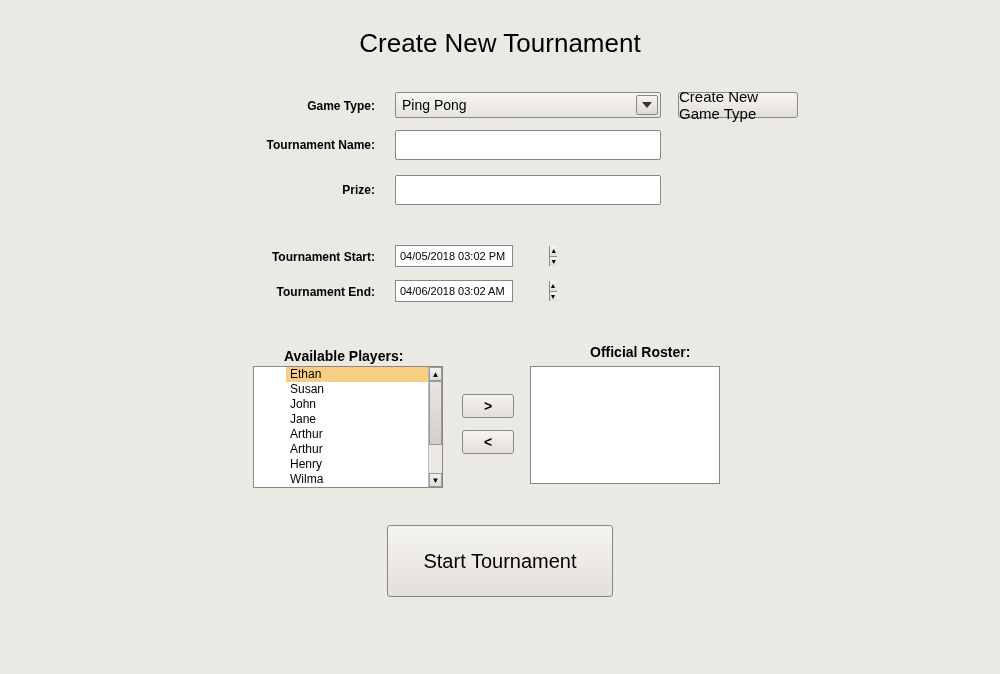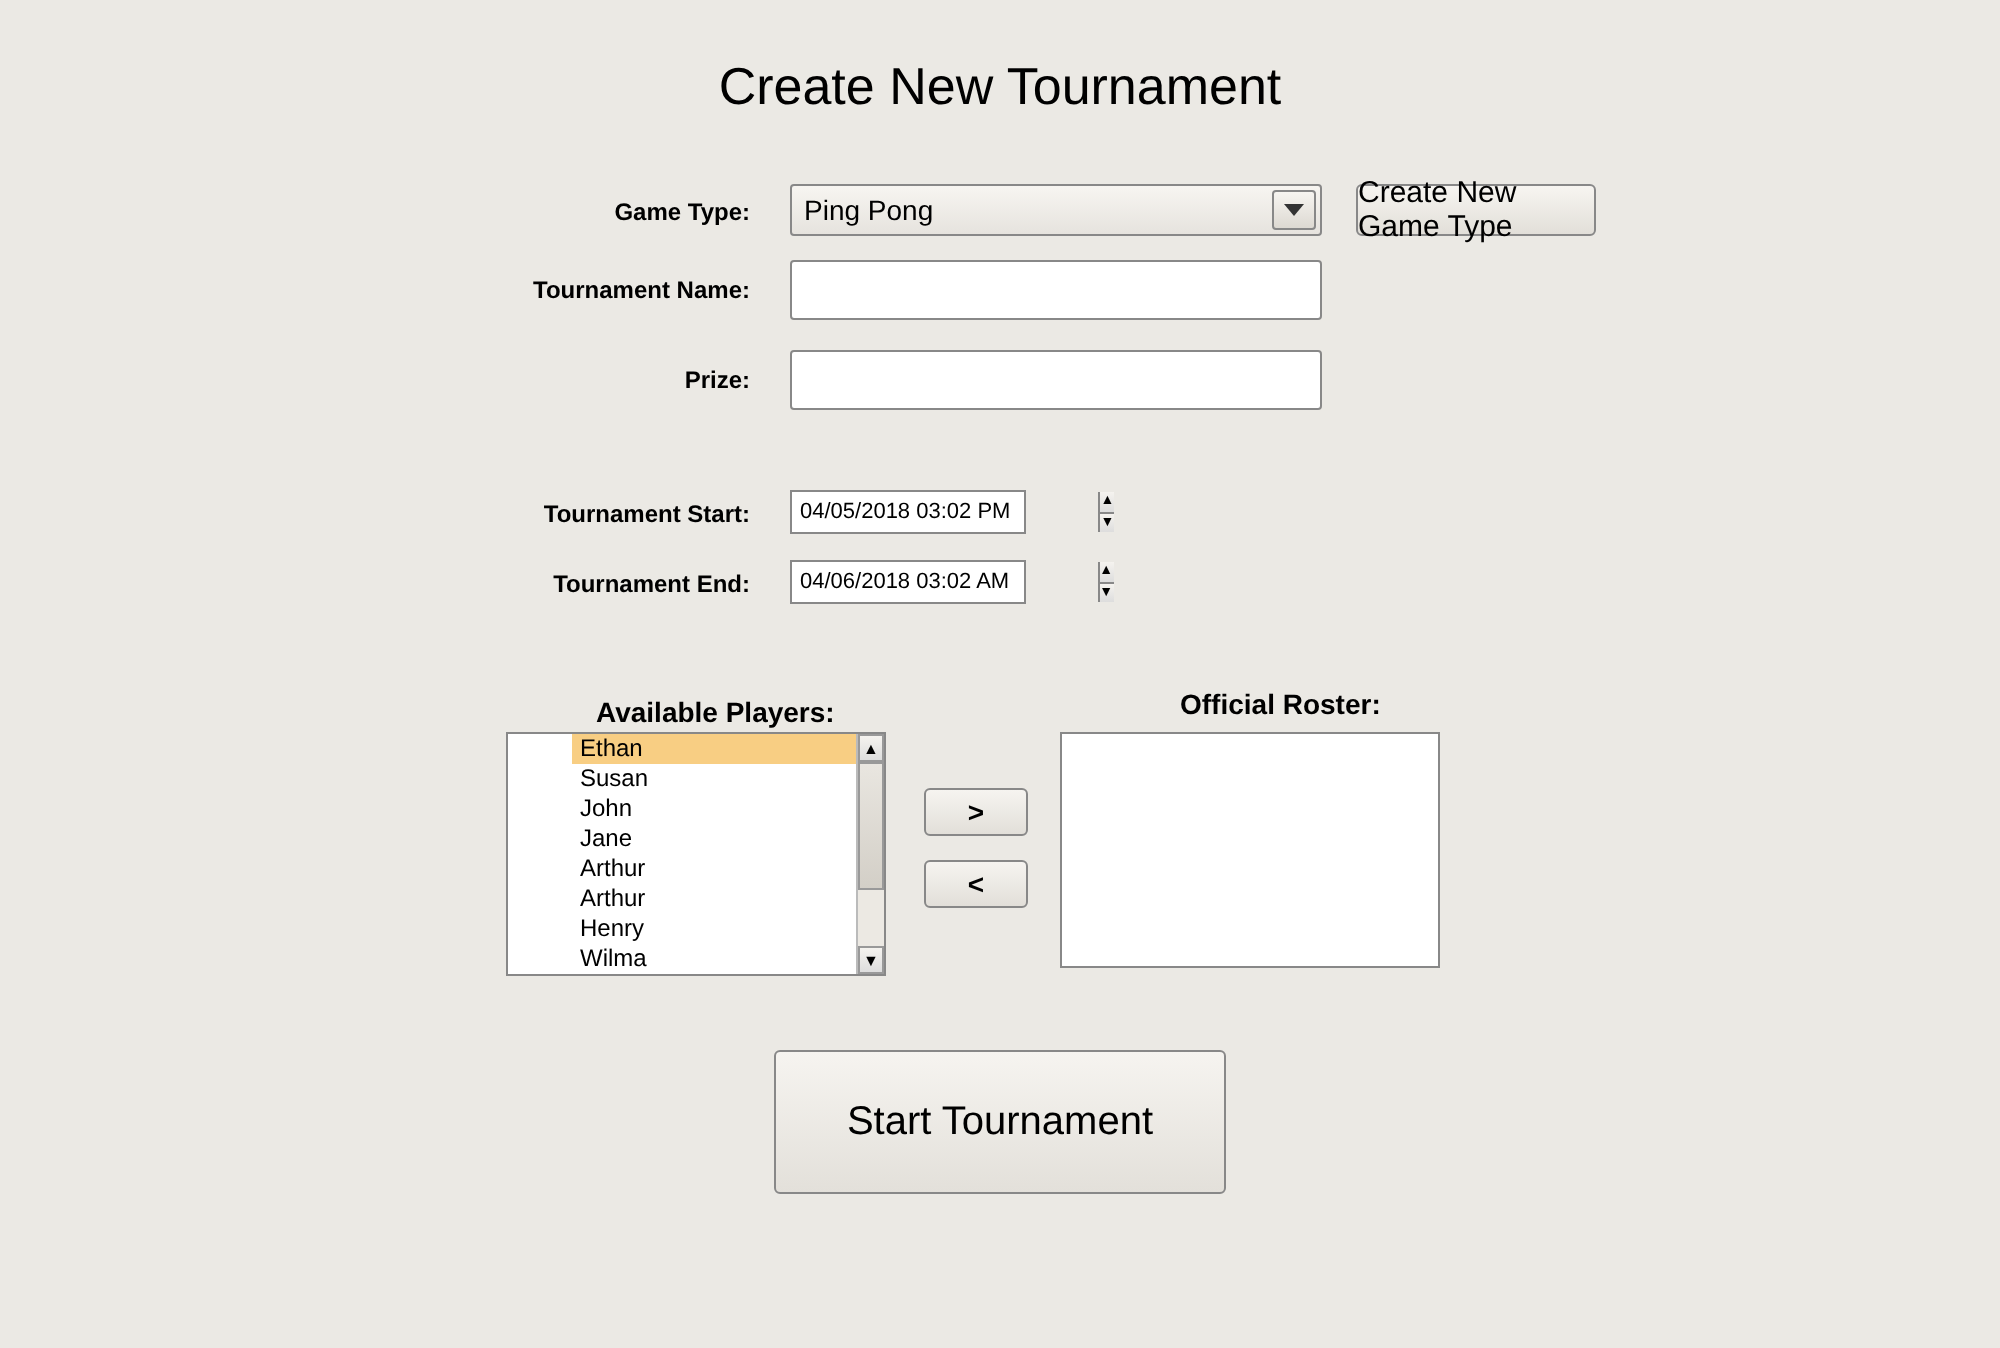--- a/index.html
+++ b/index.html
@@ -222,21 +222,21 @@
 
 <div class="lbl" style="left:200px; top:285px; width:175px;">Tournament End:</div>
 <div class="spinner" style="left:395px; top:280px; width:118px;">
   <span class="spinner-text">04/06/2018 03:02 AM</span>
   <div class="spinner-btns">
     <div class="sbtn">▲</div>
     <div class="sbtn">▼</div>
   </div>
 </div>
 
-<div class="listlabel" style="left:298px; top:348px;text-align:right;">Available Players:</div>
+<div class="listlabel" style="left:284px; top:348px;text-align:right;">Available Players:</div>
 <div class="listbox" id="available-list" style="left:253px; top:366px; width:190px; height:122px;">
   <div class="items" id="available-items">
       <div class="item selected">Ethan</div>
       <div class="item">Susan</div>
       <div class="item">John</div>
       <div class="item">Jane</div>
       <div class="item">Arthur</div>
       <div class="item">Arthur</div>
       <div class="item">Henry</div>
       <div class="item">Wilma</div>

